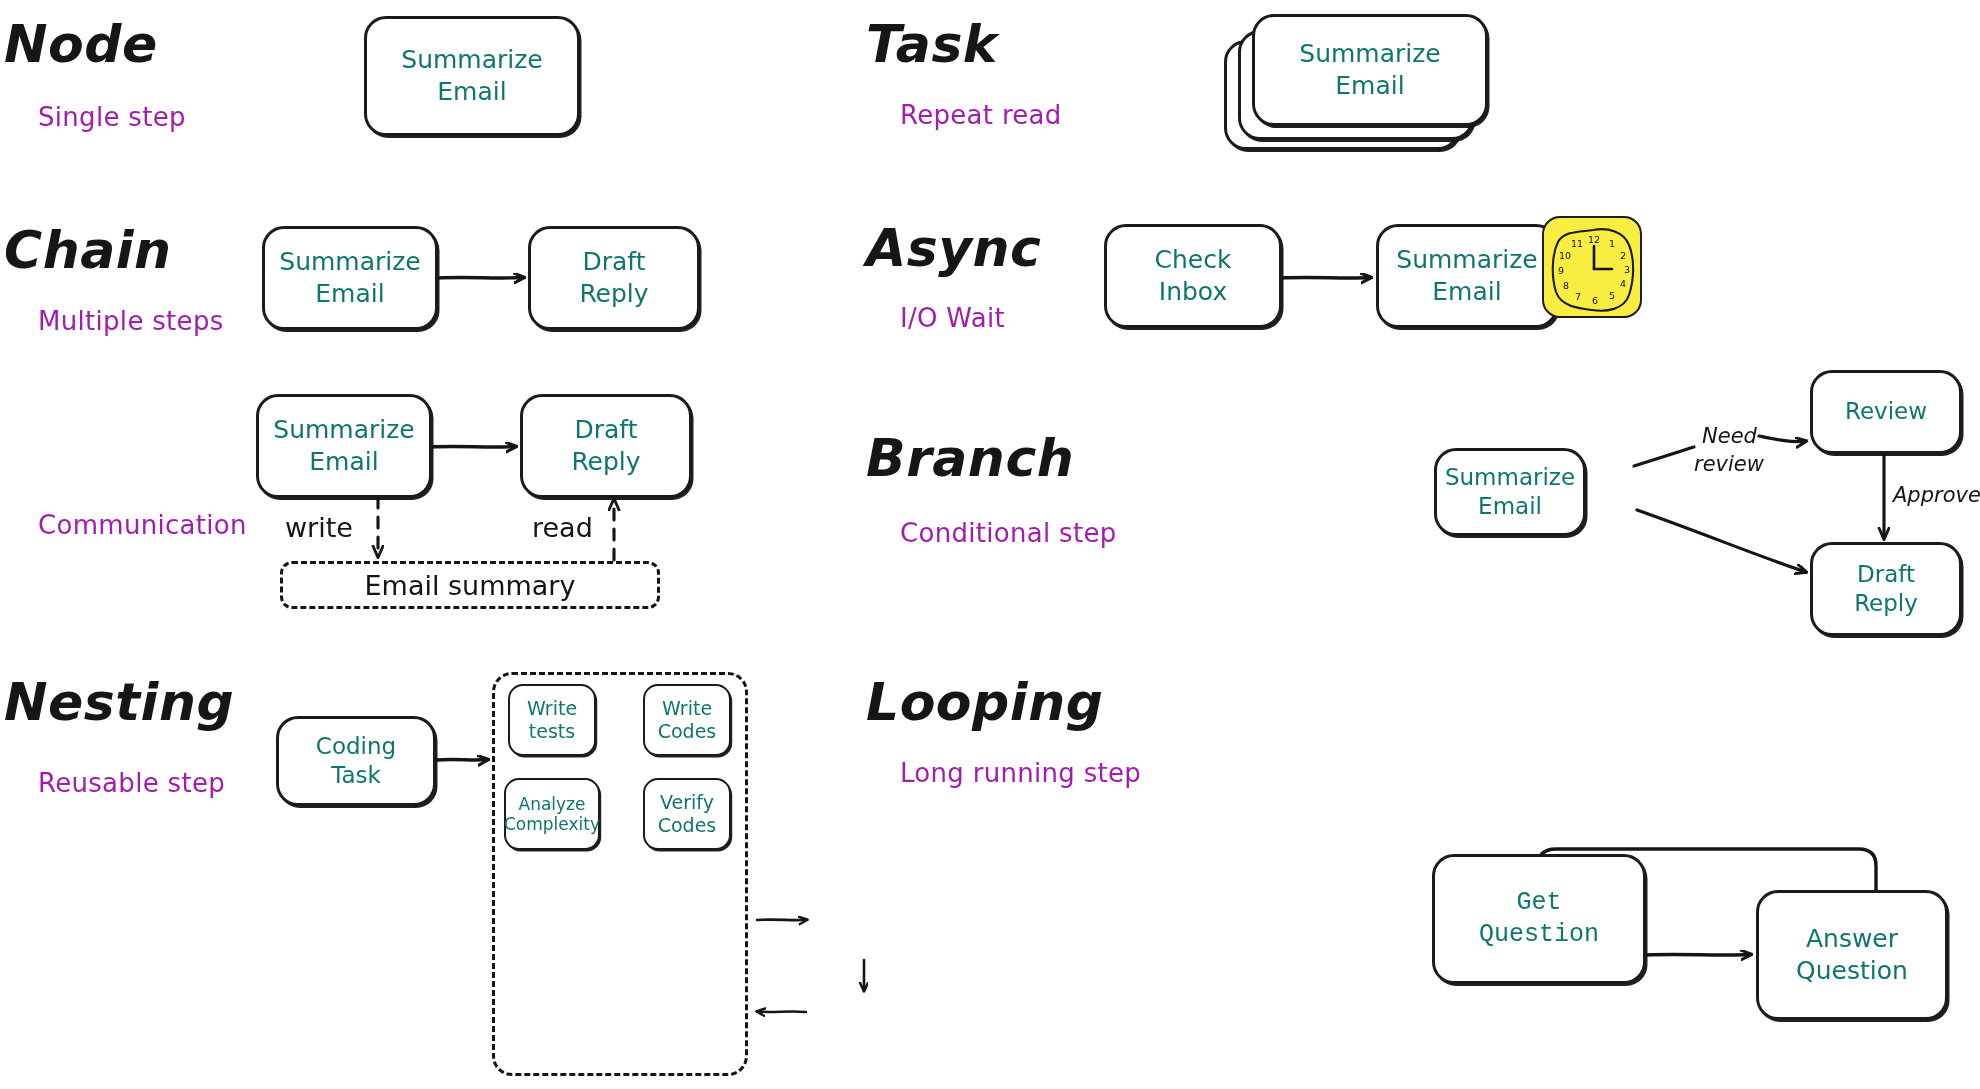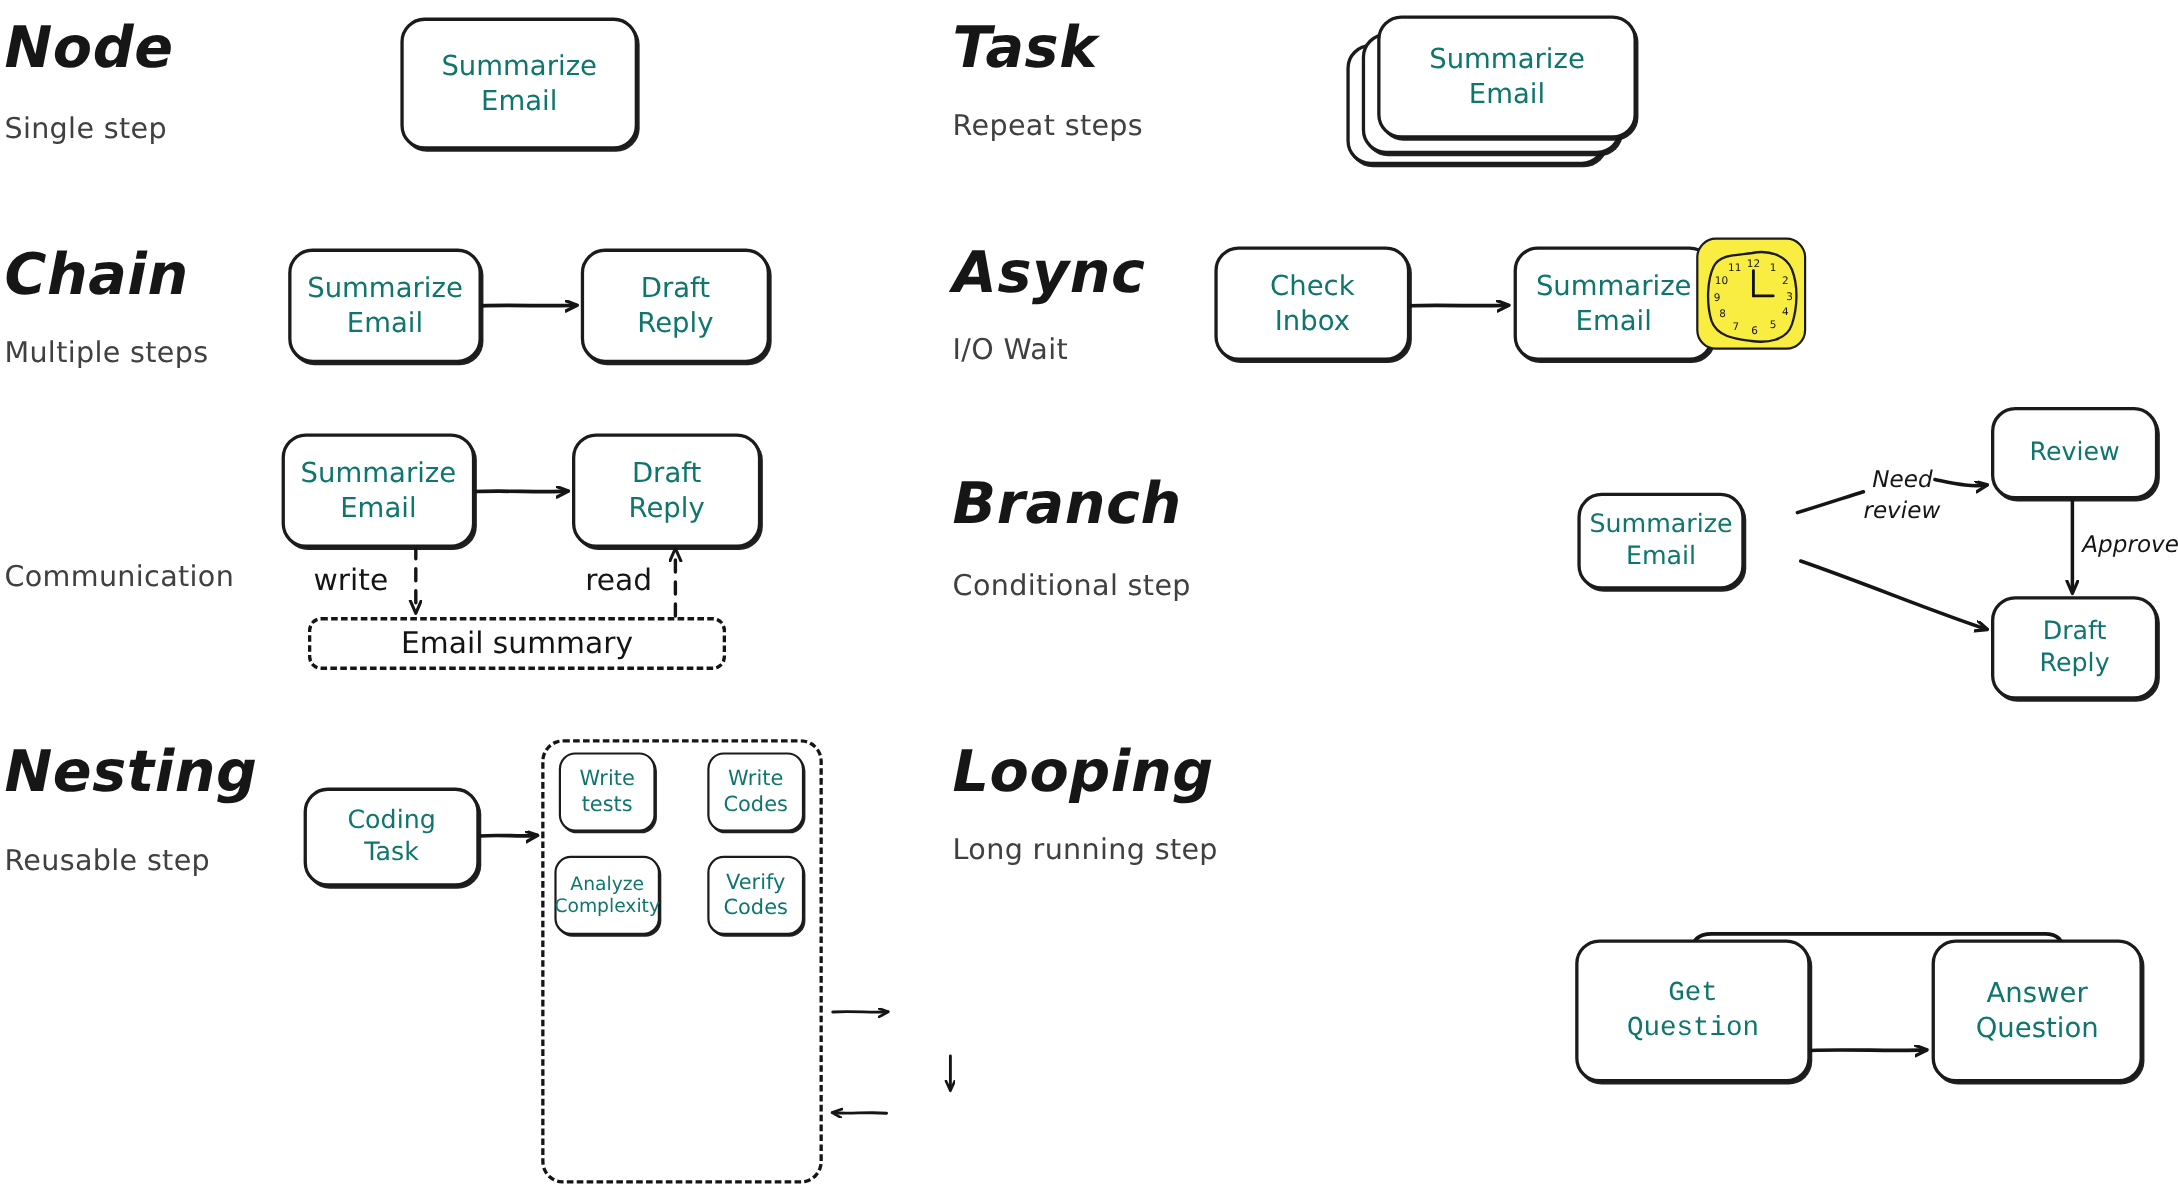--- a/index.html
+++ b/index.html
@@ -10,22 +10,23 @@
   .canvas{position:absolute;inset:0;}
   svg.layer{position:absolute;left:0;top:0;width:1980px;height:1089px;overflow:visible;}
 
   .sect-title{
     position:absolute;font-family:"DejaVu Sans","Liberation Sans",sans-serif;
     font-size:52px;font-style:italic;font-weight:700;color:#161616;
     letter-spacing:0.5px;white-space:nowrap;line-height:1;
   }
   .sect-sub{
     position:absolute;font-family:"DejaVu Sans","Liberation Sans",sans-serif;
-    font-size:26px;color:#404040;white-space:nowrap;line-height:1;
+    font-size:26px;color:#a21caf;white-space:nowrap;line-height:1;
     letter-spacing:0.3px;
+    margin-left:34px;
   }
 
   .node{
     position:absolute;box-sizing:border-box;
     border:3.2px solid #1b1b1b;border-radius:22px;background:#fff;
     display:flex;align-items:center;justify-content:center;text-align:center;
     font-size:25px;line-height:1.28;color:#0f766e;
     font-family:"DejaVu Sans","Liberation Sans",sans-serif;
     box-shadow:2px 2.5px 0 -0.5px rgba(20,20,20,0.95);
   }
@@ -126,21 +127,21 @@
 
     <g>
       <path d="M1876,897 L1876,866 Q1876,849 1859,849 L1556,849 Q1538,849 1538,866 L1538,886" fill="none" stroke="#151515" stroke-width="3.4" stroke-linecap="round" stroke-linejoin="round" marker-end="url(#ahd)"></path>
     </g>
   </svg>
 
   <div class="sect-title" style="left:4px;top:18px;">Node</div>
   <div class="sect-sub" style="left:4px;top:104px;">Single step</div>
 
   <div class="sect-title" style="left:866px;top:18px;">Task</div>
-  <div class="sect-sub" style="left:866px;top:102px;">Repeat steps</div>
+  <div class="sect-sub" style="left:866px;top:102px;">Repeat read</div>
 
   <div class="sect-title" style="left:4px;top:224px;">Chain</div>
   <div class="sect-sub" style="left:4px;top:308px;">Multiple steps</div>
 
   <div class="sect-title" style="left:866px;top:222px;">Async</div>
   <div class="sect-sub" style="left:866px;top:305px;">I/O Wait</div>
 
   <div class="sect-sub" style="left:4px;top:512px;">Communication</div>
 
   <div class="sect-title" style="left:866px;top:432px;">Branch</div>
@@ -285,20 +286,20 @@
       <span class="lbl">Complexity</span>
     </span>
   </div>
 
   <div class="node" style="left:1432px;top:854px;width:214px;height:130px;font-family:Liberation Mono, monospace;">
     <span>
       <span class="lbl">Get</span>
       <span class="lbl">Question</span>
     </span>
   </div>
-  <div class="node" style="left:1756px;top:854px;width:192px;height:130px;">
+  <div class="node" style="left:1756px;top:890px;width:192px;height:130px;">
     <span>
       <span class="lbl">Answer</span>
       <span class="lbl">Question</span>
     </span>
   </div>
 
 </div>
 
 </body></html>

